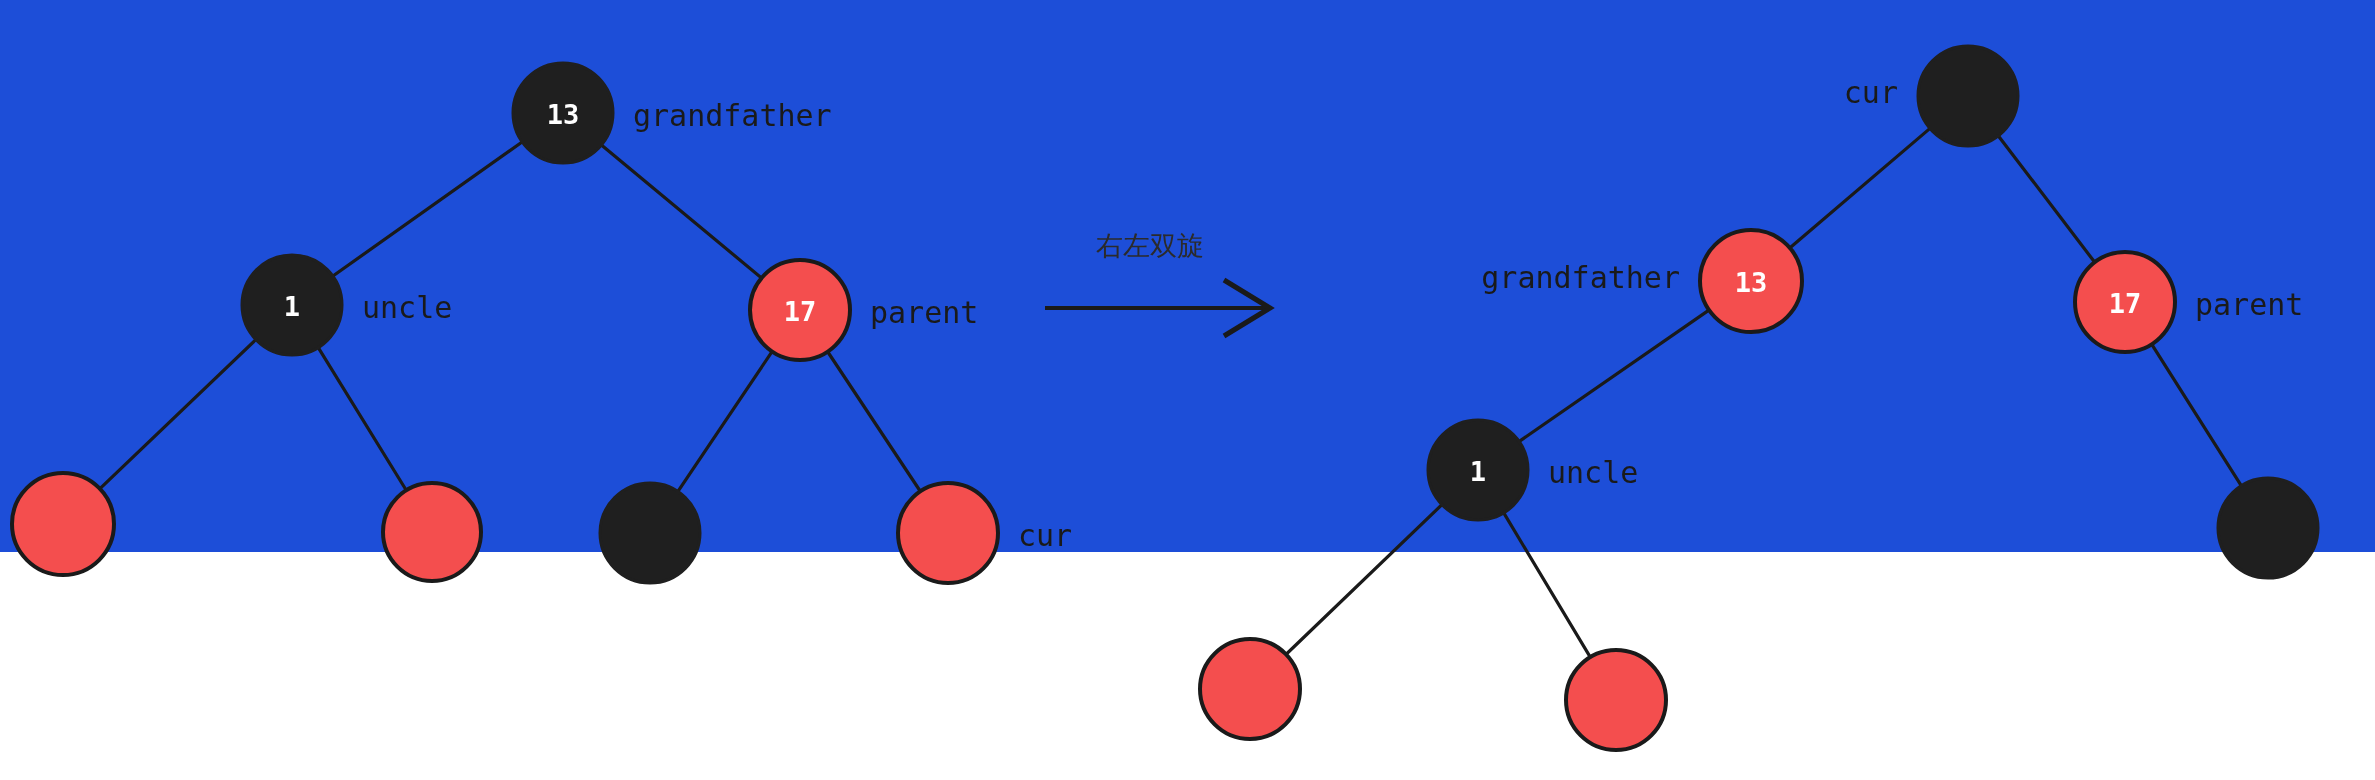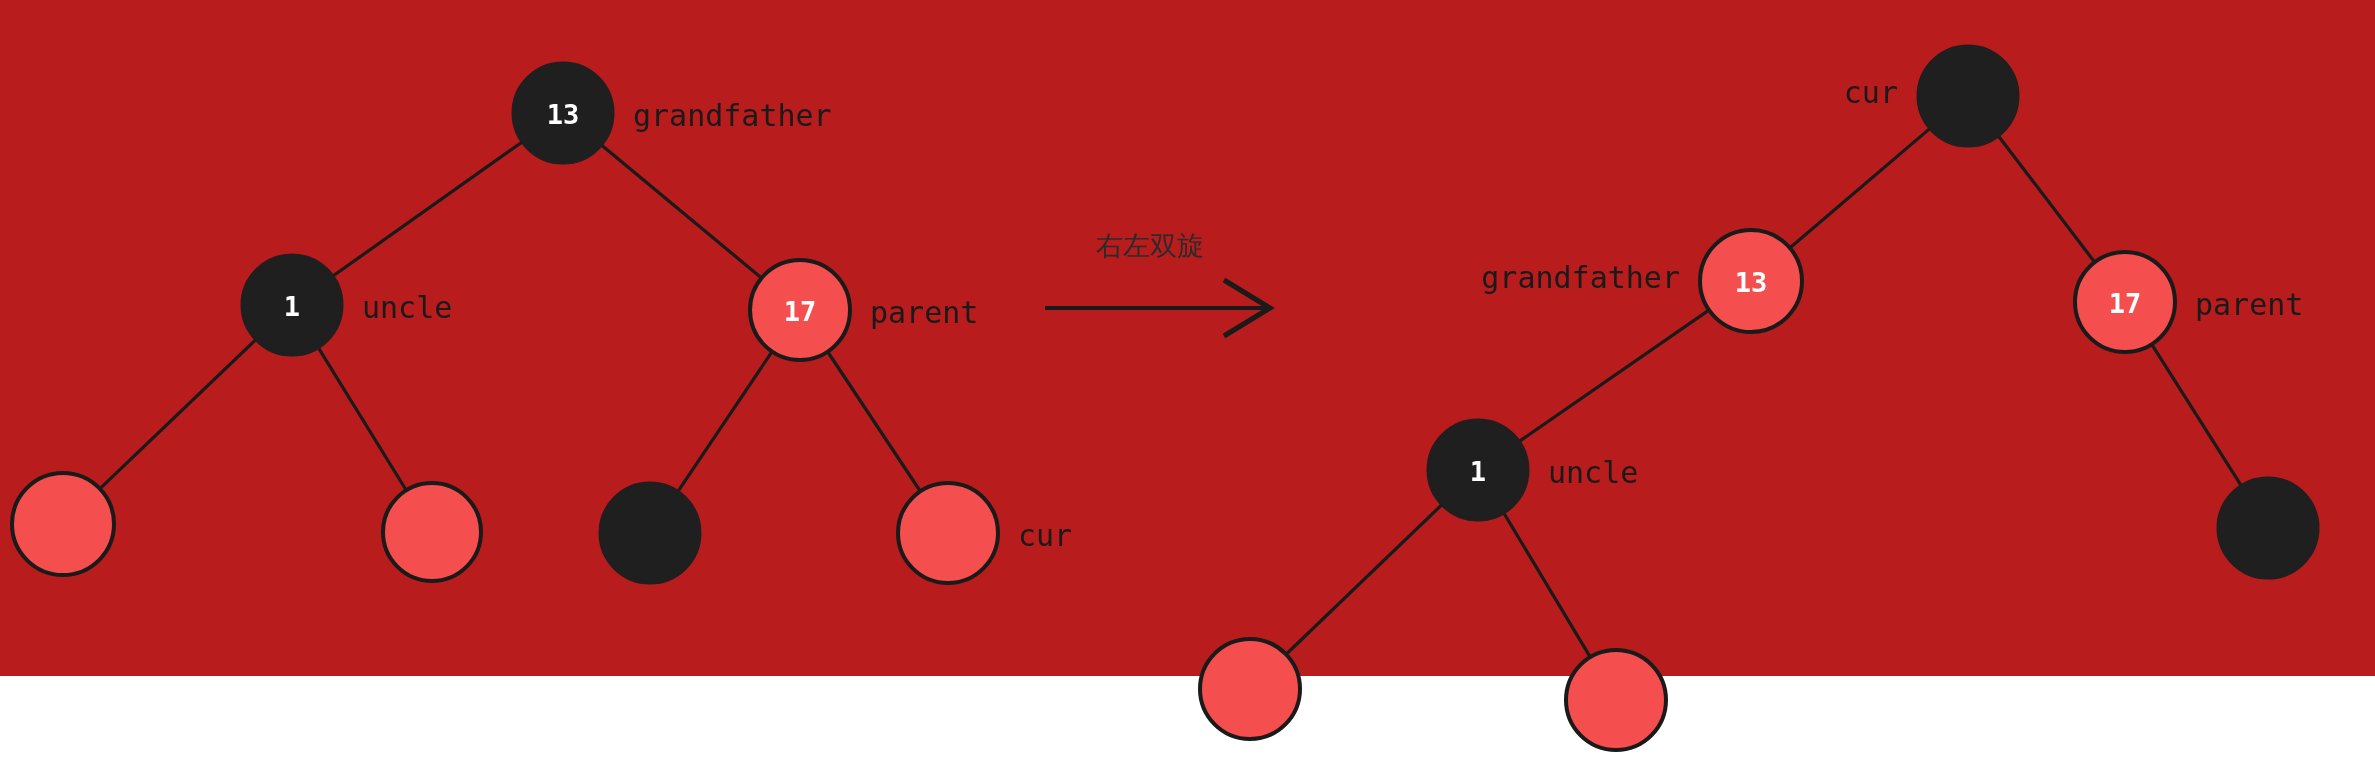--- a/index.html
+++ b/index.html
@@ -9,22 +9,22 @@
   }
   body {
     width: 2375px;
     height: 780px;
     overflow: hidden;
     font-family: "DejaVu Sans Mono", "Liberation Mono", monospace;
   }
   #canvas-root {
     position: relative;
     width: 2375px;
-    height: 676px;
-    background: #b91c1c;
+    height: 552px;
+    background: #1d4ed8;
   }
   #diagram-svg {
     position: absolute;
     left: 0;
     top: 0;
     width: 2375px;
     height: 780px;
     display: block;
   }
   .edge-line {

